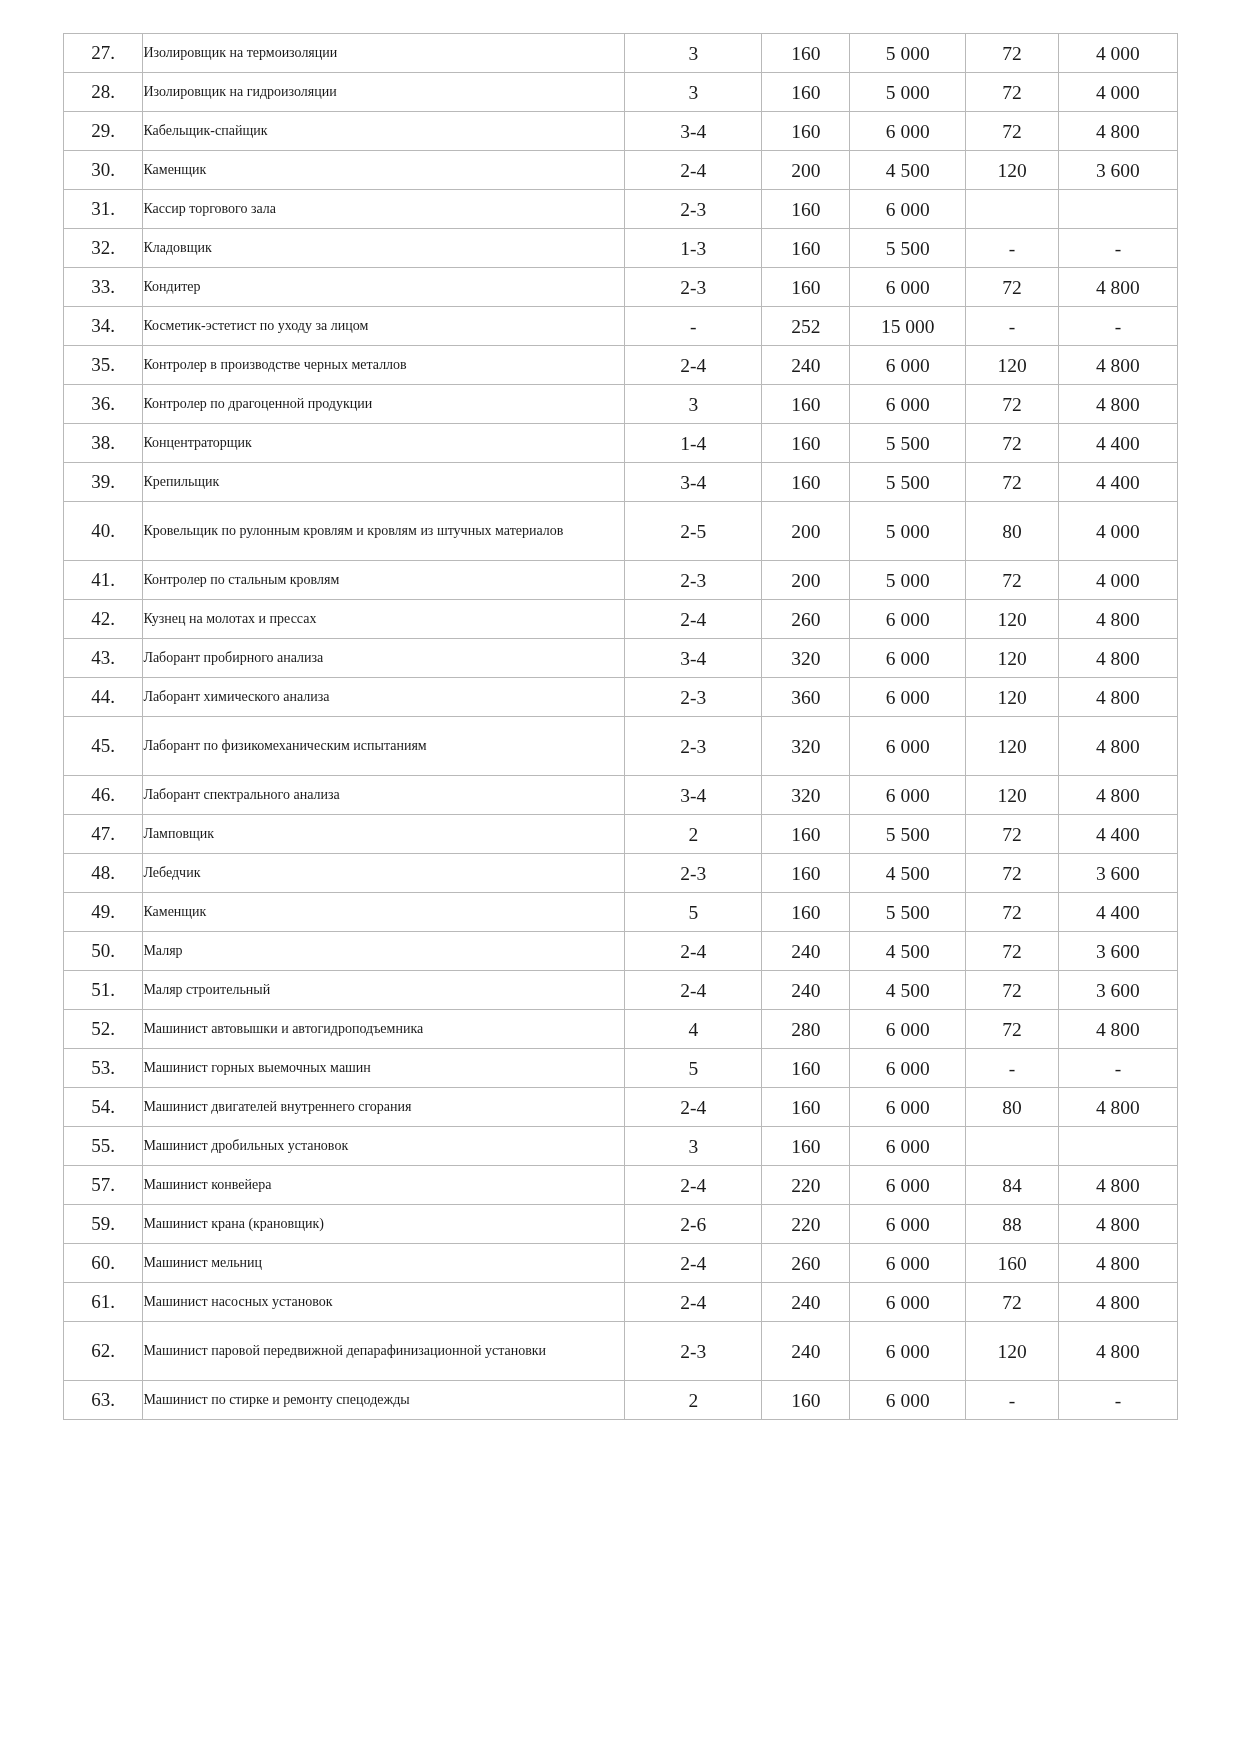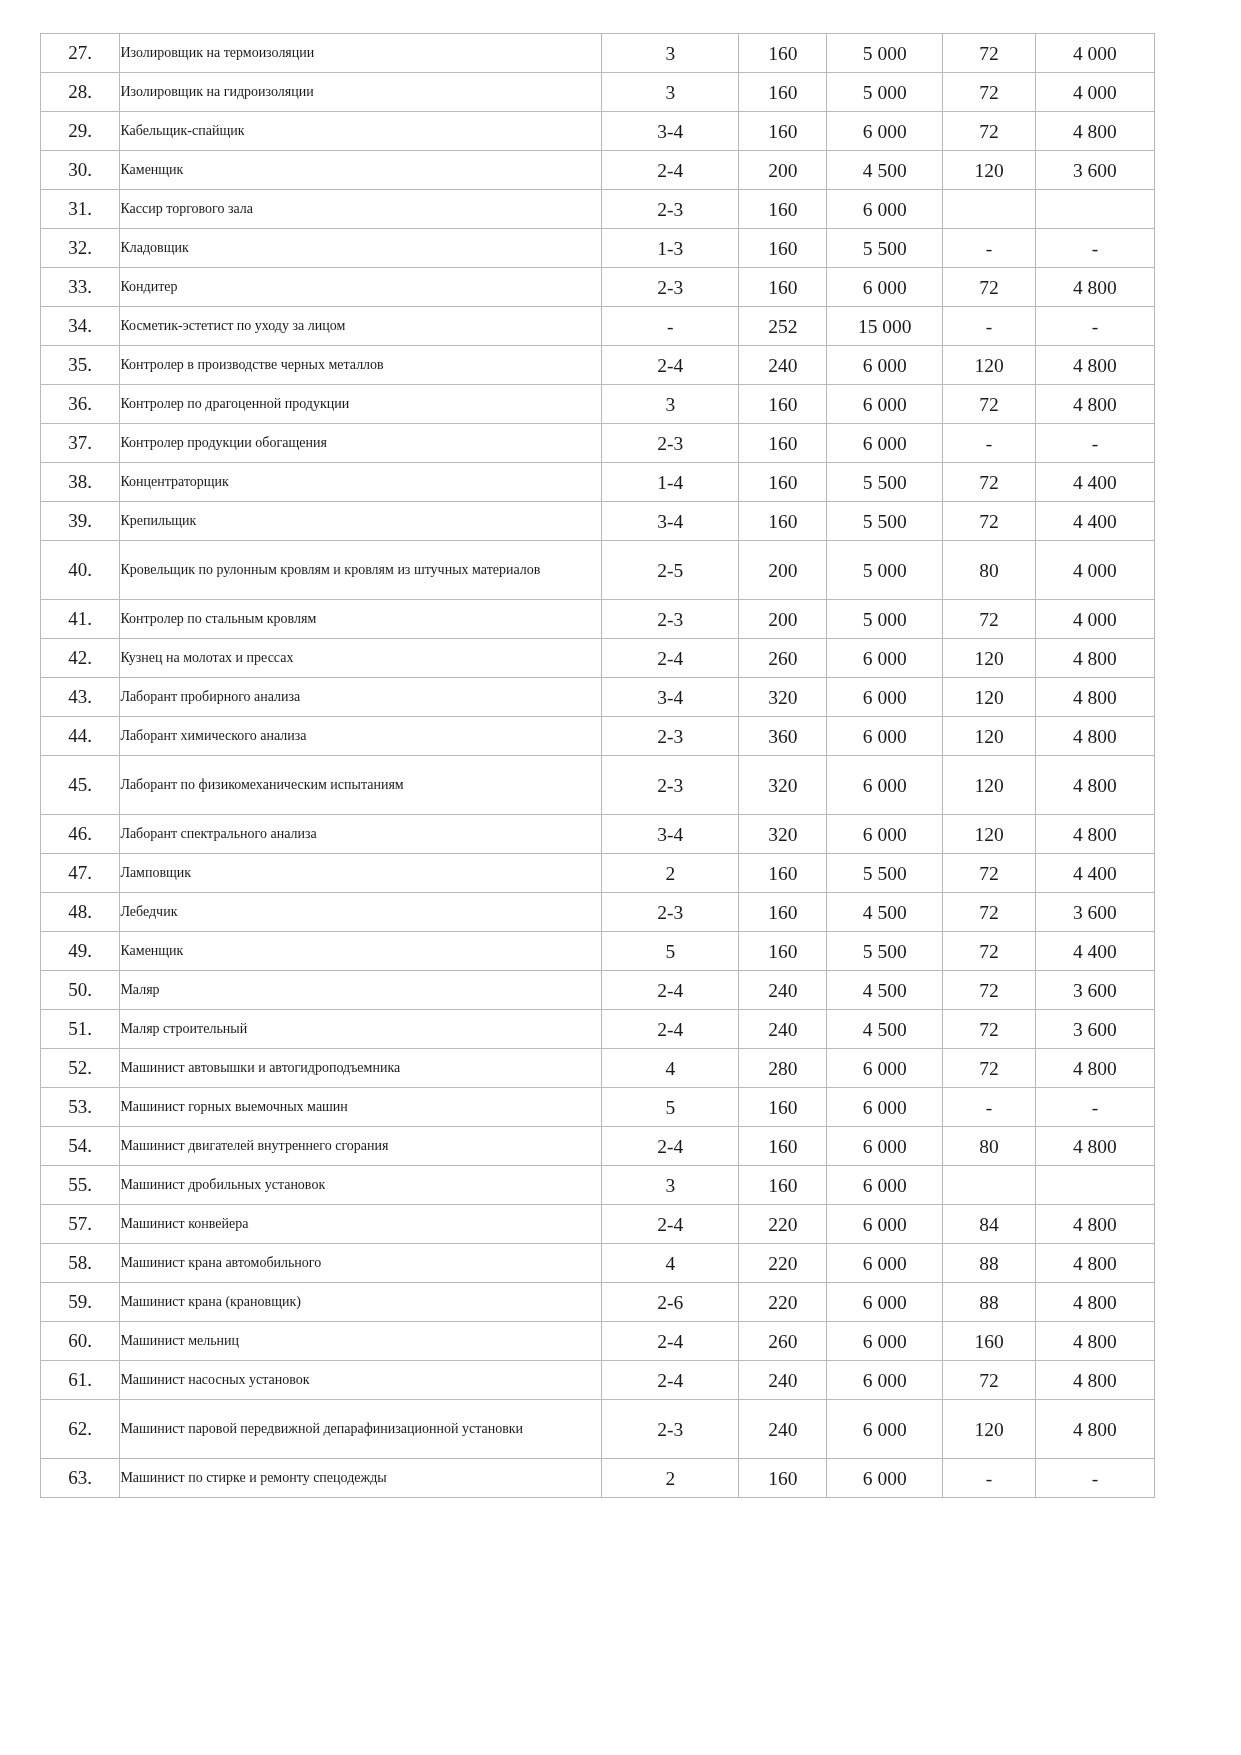--- a/index.html
+++ b/index.html
@@ -13,21 +13,21 @@
     height: 1755px;
     font-family: "Liberation Serif", "DejaVu Serif", serif;
     color: #1a1a1a;
     overflow: hidden;
   }
   .page {
     position: relative;
     width: 1241px;
     height: 1755px;
     box-sizing: border-box;
-    padding: 33px 63px 0 40px;
+    padding: 33px 63px 0 63px;
   }
   table.doc-table {
     width: 1115px;
     border-collapse: collapse;
     table-layout: fixed;
     font-size: 19.5px;
     line-height: 1.18;
   }
   table.doc-table td {
     border: 1px solid #b9b9b9;
@@ -163,29 +163,20 @@
         <tr>
           <td class="num">36.</td>
           <td class="name">Контролер по драгоценной продукции</td>
           <td class="ctr">3</td>
           <td class="ctr">160</td>
           <td class="ctr">6 000</td>
           <td class="ctr">72</td>
           <td class="ctr">4 800</td>
         </tr>
         <tr>
-          <td class="num">37.</td>
-          <td class="name">Контролер продукции обогащения</td>
-          <td class="ctr">2-3</td>
-          <td class="ctr">160</td>
-          <td class="ctr">6 000</td>
-          <td class="ctr">-</td>
-          <td class="ctr">-</td>
-        </tr>
-        <tr>
           <td class="num">38.</td>
           <td class="name">Концентраторщик</td>
           <td class="ctr">1-4</td>
           <td class="ctr">160</td>
           <td class="ctr">5 500</td>
           <td class="ctr">72</td>
           <td class="ctr">4 400</td>
         </tr>
         <tr>
           <td class="num">39.</td>
@@ -343,29 +334,20 @@
         <tr>
           <td class="num">57.</td>
           <td class="name">Машинист конвейера</td>
           <td class="ctr">2-4</td>
           <td class="ctr">220</td>
           <td class="ctr">6 000</td>
           <td class="ctr">84</td>
           <td class="ctr">4 800</td>
         </tr>
         <tr>
-          <td class="num">58.</td>
-          <td class="name">Машинист крана автомобильного</td>
-          <td class="ctr">4</td>
-          <td class="ctr">220</td>
-          <td class="ctr">6 000</td>
-          <td class="ctr">88</td>
-          <td class="ctr">4 800</td>
-        </tr>
-        <tr>
           <td class="num">59.</td>
           <td class="name">Машинист крана (крановщик)</td>
           <td class="ctr">2-6</td>
           <td class="ctr">220</td>
           <td class="ctr">6 000</td>
           <td class="ctr">88</td>
           <td class="ctr">4 800</td>
         </tr>
         <tr>
           <td class="num">60.</td>

